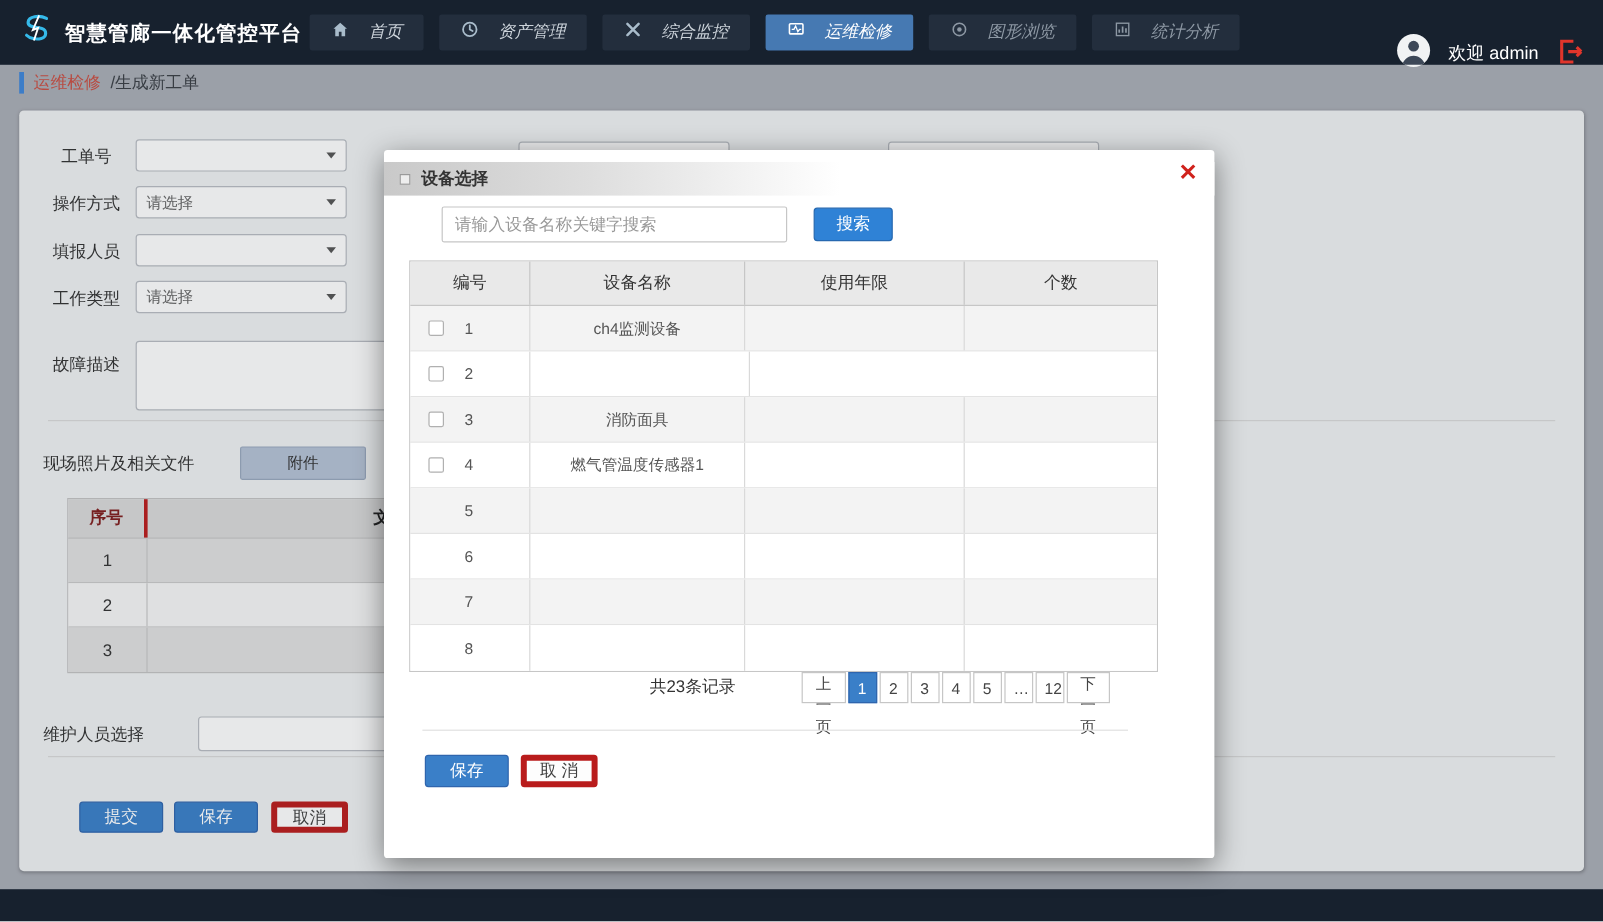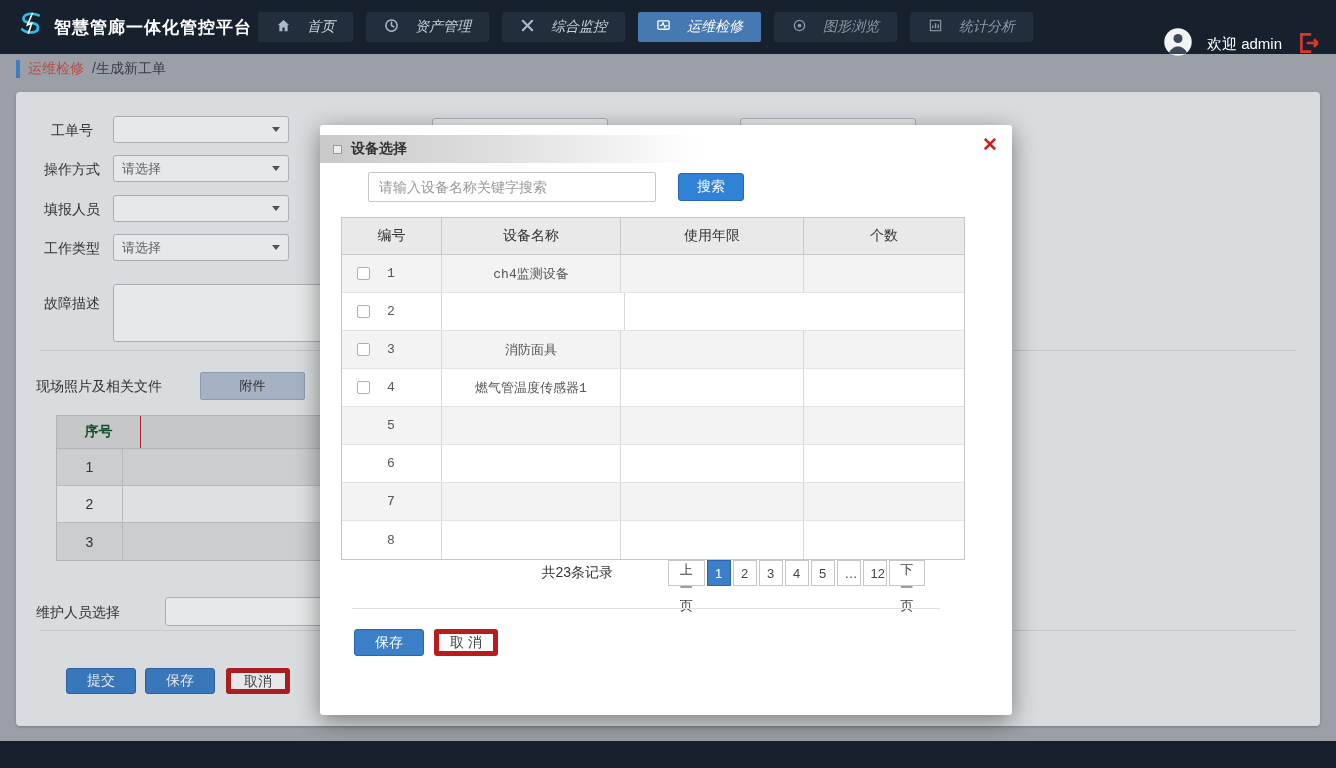--- a/index.html
+++ b/index.html
@@ -32,21 +32,21 @@
   .flabel-wide { position:absolute; left:20px; font-size:14px; color:#333; }
   .sel { position:absolute; width:176px; height:27px; background:#fdfdfd; border:1px solid #b8bcc2; border-radius:3px; display:flex; align-items:center; justify-content:space-between; padding:0 8px; cursor:pointer; }
   .sel-val { font-size:13px; color:#666; }
   .caret { width:0; height:0; border-left:4px solid transparent; border-right:4px solid transparent; border-top:5px solid #555; }
   .ftextarea { position:absolute; left:97px; top:192px; width:500px; height:58px; background:#fdfdfd; border:1px solid #b8bcc2; border-radius:3px; resize:none; font-family:inherit; font-size:13px; color:#333; padding:6px 8px; }
   .hr-line { position:absolute; left:24px; width:1256px; height:1px; background:#d8d8d8; }
   .attach-btn { position:absolute; left:184px; top:280px; width:105px; height:28px; background:#b4c1d4; border:1px solid #98a7bd; border-radius:2px; font-size:13px; color:#333; cursor:pointer; }
 
   .file-table { position:absolute; left:40px; top:323px; width:500px; border:1px solid #c2c2c2; font-size:14px; }
   .ft-header { display:flex; height:33px; background:#d9d9d9; border-bottom:1px solid #c2c2c2; }
-  .ft-h1 { width:84px; display:flex; align-items:center; justify-content:center; border-right:1px solid #b91c1c; color:#14532d; font-weight:bold; }
+  .ft-h1 { width:66px; display:flex; align-items:center; justify-content:center; border-right:3px solid #b91c1c; color:#7f1d1d; font-weight:bold; }
   .ft-h2 { flex:1; display:flex; align-items:center; justify-content:center; color:#222; font-weight:bold; }
   .ft-row { display:flex; height:37px; border-bottom:1px solid #c9c9c9; }
   .ft-row:last-child { border-bottom:none; }
   .ft-row:nth-child(odd) { background:#f4f4f4; }
   .ft-row:nth-child(even) { background:#dfdfdf; }
   .ft-c1 { width:66px; display:flex; align-items:center; justify-content:center; border-right:1px solid #c9c9c9; color:#333; }
   .ft-c2 { flex:1; display:flex; align-items:center; justify-content:center; color:#333; }
 
   .maint-input { position:absolute; left:149px; top:505px; width:210px; height:29px; background:#fdfdfd; border:1px solid #b8bcc2; border-radius:3px; font-size:13px; color:#333; padding:0 8px; }
 
@@ -62,21 +62,21 @@
   .modal { position:absolute; left:320px; top:125px; width:692px; height:590px; background:#ffffff; border-radius:3px; box-shadow:0 6px 24px rgba(0,0,0,0.45); z-index:20; }
   .modal-header { position:absolute; top:10px; left:0; width:100%; height:28px; background:linear-gradient(to right,#c9c9c9 0%,#dedede 25%,#ffffff 55%); display:flex; align-items:center; }
   .mh-icon { width:9px; height:9px; border:1px solid #9a9a9a; background:#eeeeee; margin-left:13px; }
   .mh-title { font-size:14px; font-weight:bold; color:#333; margin-left:9px; }
   .modal-close { position:absolute; top:10px; right:14px; background:none; border:none; color:#d0221c; font-size:19px; font-weight:bold; cursor:pointer; line-height:1; }
 
   .search-input { position:absolute; left:48px; top:47px; width:288px; height:30px; border:1px solid #c6c6c6; border-radius:2px; font-size:14px; color:#c2410c; padding:0 10px; }
   .search-input::placeholder { color:#999; }
   .search-btn { position:absolute; left:358px; top:48px; width:66px; height:28px; background:#2f82d6; border:1px solid #2668b0; border-radius:3px; color:#fff; font-size:14px; cursor:pointer; }
 
-  .dev-table { position:absolute; left:21px; top:92px; width:624px; border:1px solid #c6c6c6; font-size:13px;font-family:Liberation Mono, monospace; }
+  .dev-table { position:absolute; left:21px; top:92px; width:624px; border:1px solid #c6c6c6; font-size:13px; }
   .dt-header { display:flex; height:37px; background:#e9e9e9; border-bottom:1px solid #c6c6c6; }
   .dt-header > div { display:flex; align-items:center; justify-content:center; color:#333; font-size:14px; border-right:1px solid #c6c6c6; }
   .dt-header > div:last-child { border-right:none; }
   .c1 { width:100px; } .c2 { width:179px; } .c3 { width:183px; } .c4 { flex:1; }
   .dt-row { display:flex; height:38px; border-bottom:1px solid #e3e3e3; background:#ffffff; }
   .dt-row:nth-child(even) { background:#f3f3f3; }
   .dt-row:last-child { border-bottom:none; }
   .dt-row > div { display:flex; align-items:center; justify-content:center; color:#555; border-right:1px solid #d9d9d9; }
   .dt-row > div:last-child { border-right:none; }
   .dt-row .c1 { justify-content:flex-start; padding-left:15px; gap:17px; }

